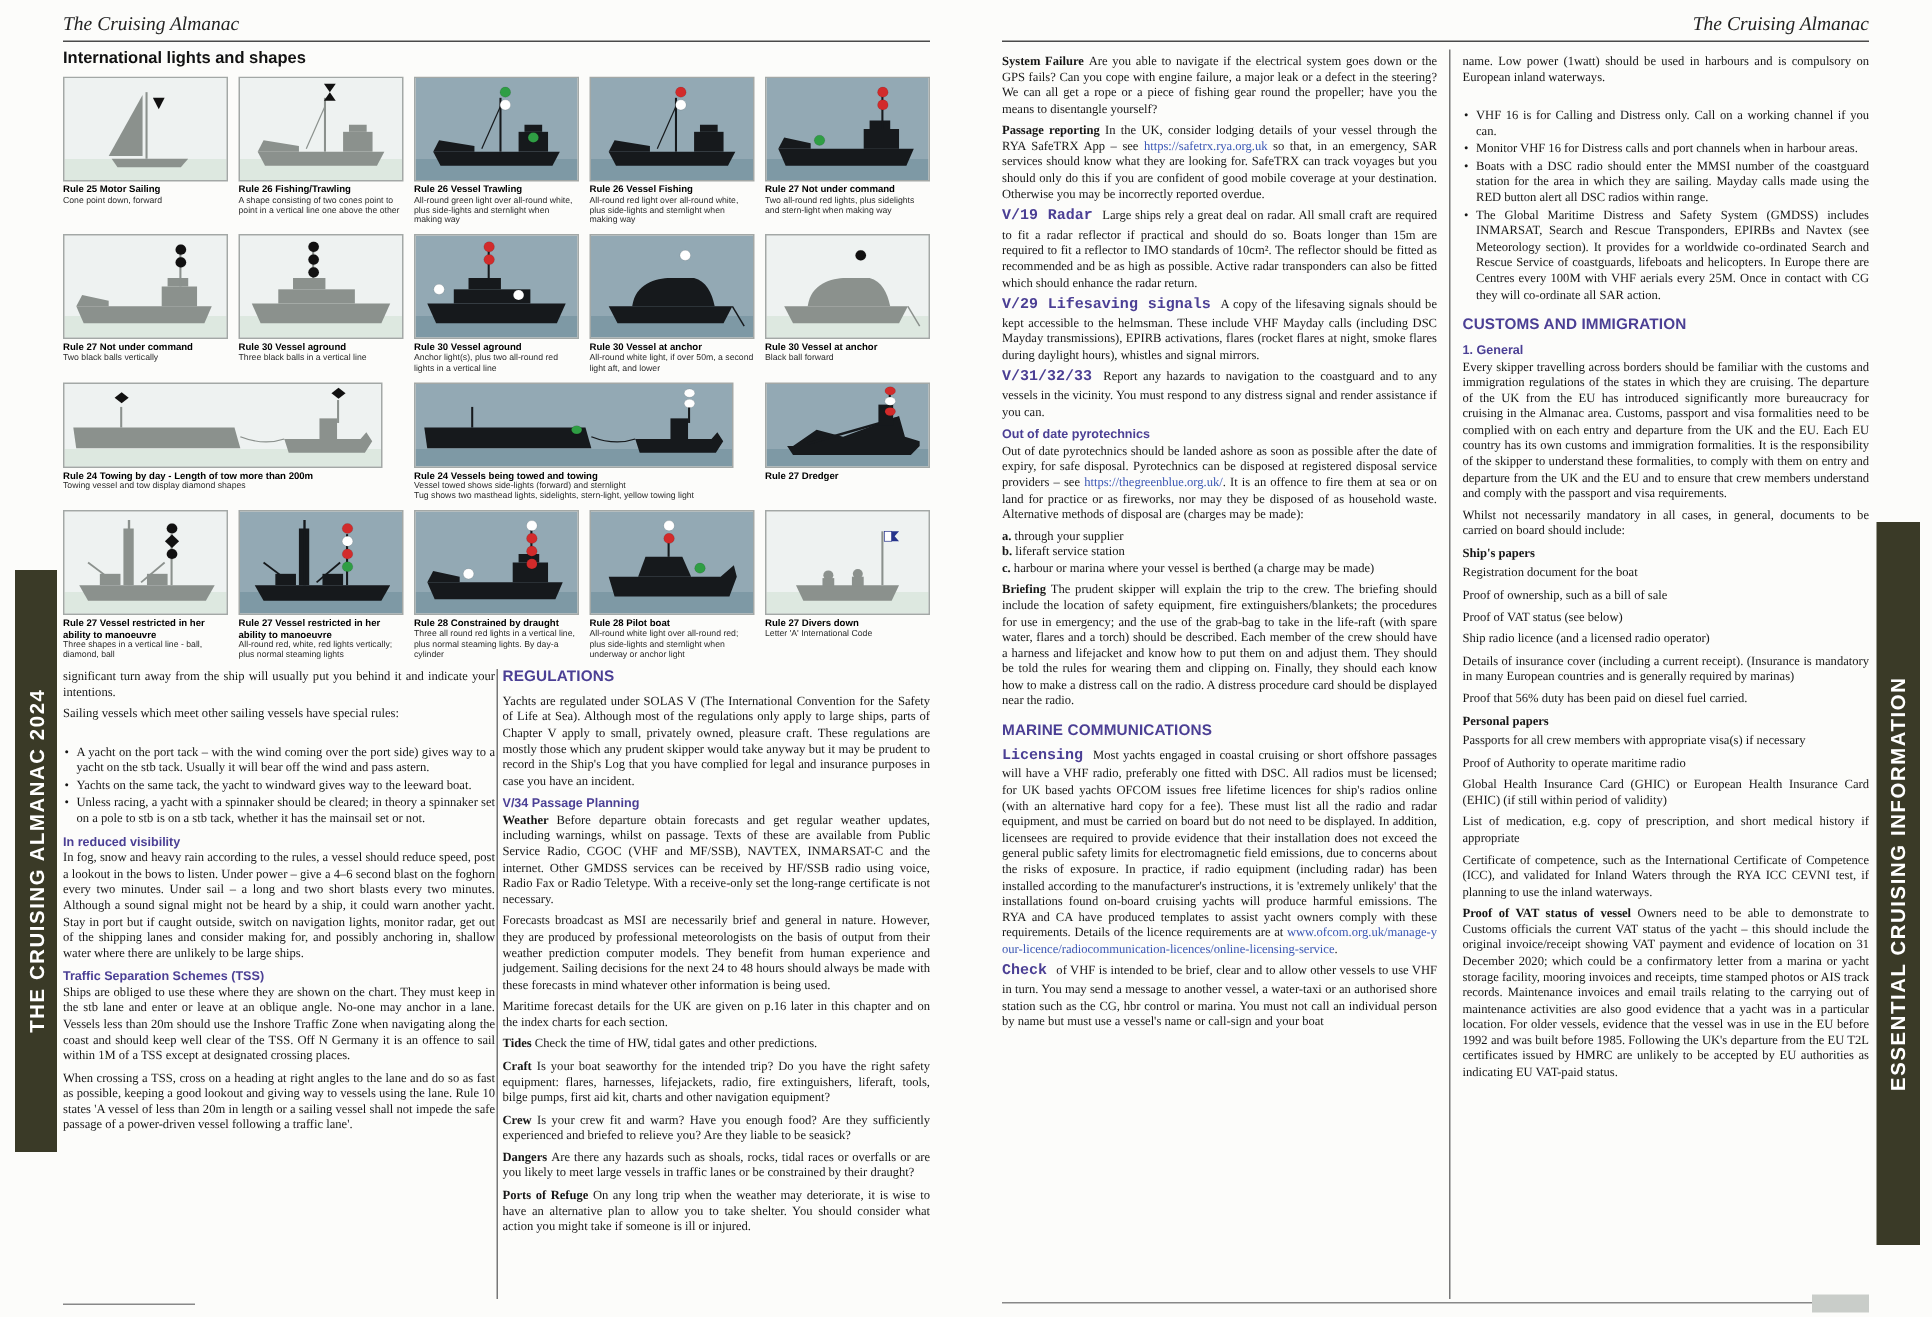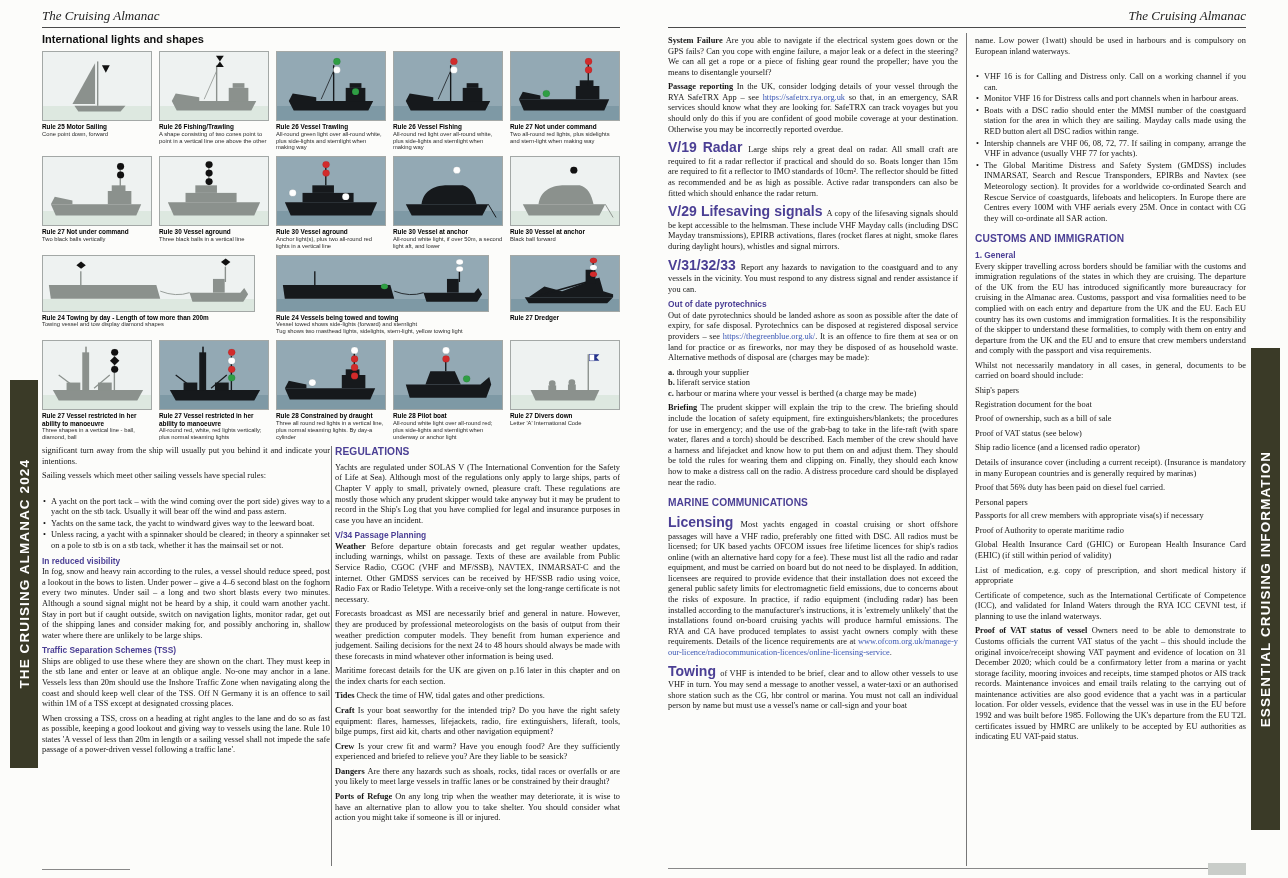--- a/index.html
+++ b/index.html
@@ -27,27 +27,27 @@
   .cap b{display:block;font-family:"Liberation Sans",sans-serif;font-size:6.4px;line-height:1.18;color:#000}
   .cap span{display:block;font-family:"Liberation Sans",sans-serif;font-size:5.8px;line-height:1.2;
     color:#2a2a2a;white-space:pre-line}
   
   .col{position:absolute;font-size:8.4px;line-height:1.26;text-align:justify;overflow:hidden}
   #pl-col1{top:446px;left:0;width:288px;height:424px}
   #pl-col2{top:446px;left:293px;width:285px;height:424px}
   #pr-col1{top:36px;left:0;width:290px;height:828px}
   #pr-col2{top:36px;left:307px;width:271px;height:820px}
   .col p{margin-bottom:4px}
-  .col p.pb{font-weight:normal;margin-bottom:3px}
+  .col p.pb{font-weight:bold;margin-bottom:3px}
   .h2{font-family:"Liberation Sans",sans-serif;font-weight:bold;font-size:10.2px;color:#4b3f94;
     margin:9px 0 4px;letter-spacing:.1px}
   .h2:first-child{margin-top:0}
   .h3{font-family:"Liberation Sans",sans-serif;font-weight:bold;font-size:8.4px;color:#4b3f94;margin:3px 0 1px}
   b.lead{font-weight:bold}
-  b.plead{font-family:Liberation Sans, sans-serif;font-weight:bold;color:#4b3f94;font-size:14px}
+  b.plead{font-family:Liberation Mono, monospace;font-weight:bold;color:#4b3f94;font-size:10px}
   a.link{color:#3a56b4;text-decoration:none;word-break:break-all;cursor:pointer}
   .col ul{list-style:none;margin:15px 0 4px 0}
   .col li{padding-left:9px;position:relative;margin-bottom:1px}
   .col li::before{content:"\2022";position:absolute;left:1px}
   .lettered{margin-bottom:4px}
   .lettered div{padding-left:11px;text-indent:-11px}
   .lettered b{font-weight:bold}
   
   .col-divider{position:absolute;border-left:1px solid #777}
   #pl-divider{left:289px;top:446px;height:420px}
@@ -442,29 +442,28 @@
       <div class="h3">Out of date pyrotechnics</div>
       <p>Out of date pyrotechnics should be landed ashore as soon as possible after the date of expiry, for safe disposal. Pyrotechnics can be disposed at registered disposal service providers – see <a class="link">https://thegreenblue.org.uk/</a>. It is an offence to fire them at sea or on land for practice or as fireworks, nor may they be disposed of as household waste. Alternative methods of disposal are (charges may be made):</p>
       <div class="lettered">
         <div><b>a. </b>through your supplier</div>
         <div><b>b. </b>liferaft service station</div>
         <div><b>c. </b>harbour or marina where your vessel is berthed (a charge may be made)</div>
       </div>
       <p><b class="lead">Briefing </b>The prudent skipper will explain the trip to the crew. The briefing should include the location of safety equipment, fire extinguishers/blankets; the procedures for use in emergency; and the use of the grab-bag to take in the life-raft (with spare water, flares and a torch) should be described. Each member of the crew should have a harness and lifejacket and know how to put them on and adjust them. They should be told the rules for wearing them and clipping on. Finally, they should each know how to make a distress call on the radio. A distress procedure card should be displayed near the radio.</p>
       <div class="h2">MARINE COMMUNICATIONS</div>
       <p><b class="plead">Licensing </b>Most yachts engaged in coastal cruising or short offshore passages will have a VHF radio, preferably one fitted with DSC. All radios must be licensed; for UK based yachts OFCOM issues free lifetime licences for ship's radios online (with an alternative hard copy for a fee). These must list all the radio and radar equipment, and must be carried on board but do not need to be displayed. In addition, licensees are required to provide evidence that their installation does not exceed the general public safety limits for electromagnetic field emissions, due to concerns about the risks of exposure. In practice, if radio equipment (including radar) has been installed according to the manufacturer's instructions, it is 'extremely unlikely' that the installations found on-board cruising yachts will produce harmful emissions. The RYA and CA have produced templates to assist yacht owners comply with these requirements. Details of the licence requirements are at <a class="link">www.ofcom.org.uk/manage-your-licence/radiocommunication-licences/online-licensing-service</a>.</p>
-      <p><b class="plead">Towing </b>of VHF is intended to be brief, clear and to allow other vessels to use VHF in turn. You may send a message to another vessel, a water-taxi or an authorised shore station such as the CG, hbr control or marina. You must not call an individual person by name but must use a vessel's name or call-sign and your boat</p>
+      <p><b class="plead">Check </b>of VHF is intended to be brief, clear and to allow other vessels to use VHF in turn. You may send a message to another vessel, a water-taxi or an authorised shore station such as the CG, hbr control or marina. You must not call an individual person by name but must use a vessel's name or call-sign and your boat</p>
     </div>
   <div class="col" id="pr-col2">
       <p>name. Low power (1watt) should be used in harbours and is compulsory on European inland waterways.</p>
       <ul>
         <li>VHF 16 is for Calling and Distress only. Call on a working channel if you can.</li>
         <li>Monitor VHF 16 for Distress calls and port channels when in harbour areas.</li>
         <li>Boats with a DSC radio should enter the MMSI number of the coastguard station for the area in which they are sailing. Mayday calls made using the RED button alert all DSC radios within range.</li>
-        <li>Intership channels are VHF 06, 08, 72, 77. If sailing in company, arrange the VHF in advance (usually VHF 77 for yachts).</li>
         <li>The Global Maritime Distress and Safety System (GMDSS) includes INMARSAT, Search and Rescue Transponders, EPIRBs and Navtex (see Meteorology section). It provides for a worldwide co-ordinated Search and Rescue Service of coastguards, lifeboats and helicopters. In Europe there are Centres every 100M with VHF aerials every 25M. Once in contact with CG they will co-ordinate all SAR action.</li>
       </ul>
       <div class="h2">CUSTOMS AND IMMIGRATION</div>
       <div class="h3">1.  General</div>
       <p>Every skipper travelling across borders should be familiar with the customs and immigration regulations of the states in which they are cruising. The departure of the UK from the EU has introduced significantly more bureaucracy for cruising in the Almanac area. Customs, passport and visa formalities need to be complied with on each entry and departure from the UK and the EU. Each EU country has its own customs and immigration formalities. It is the responsibility of the skipper to understand these formalities, to comply with them on entry and departure from the UK and the EU and to ensure that crew members understand and comply with the passport and visa requirements.</p>
       <p>Whilst not necessarily mandatory in all cases, in general, documents to be carried on board should include:</p>
       <p class="pb">Ship's papers</p>
       <p>Registration document for the boat</p>
       <p>Proof of ownership, such as a bill of sale</p>
       <p>Proof of VAT status (see below)</p>

